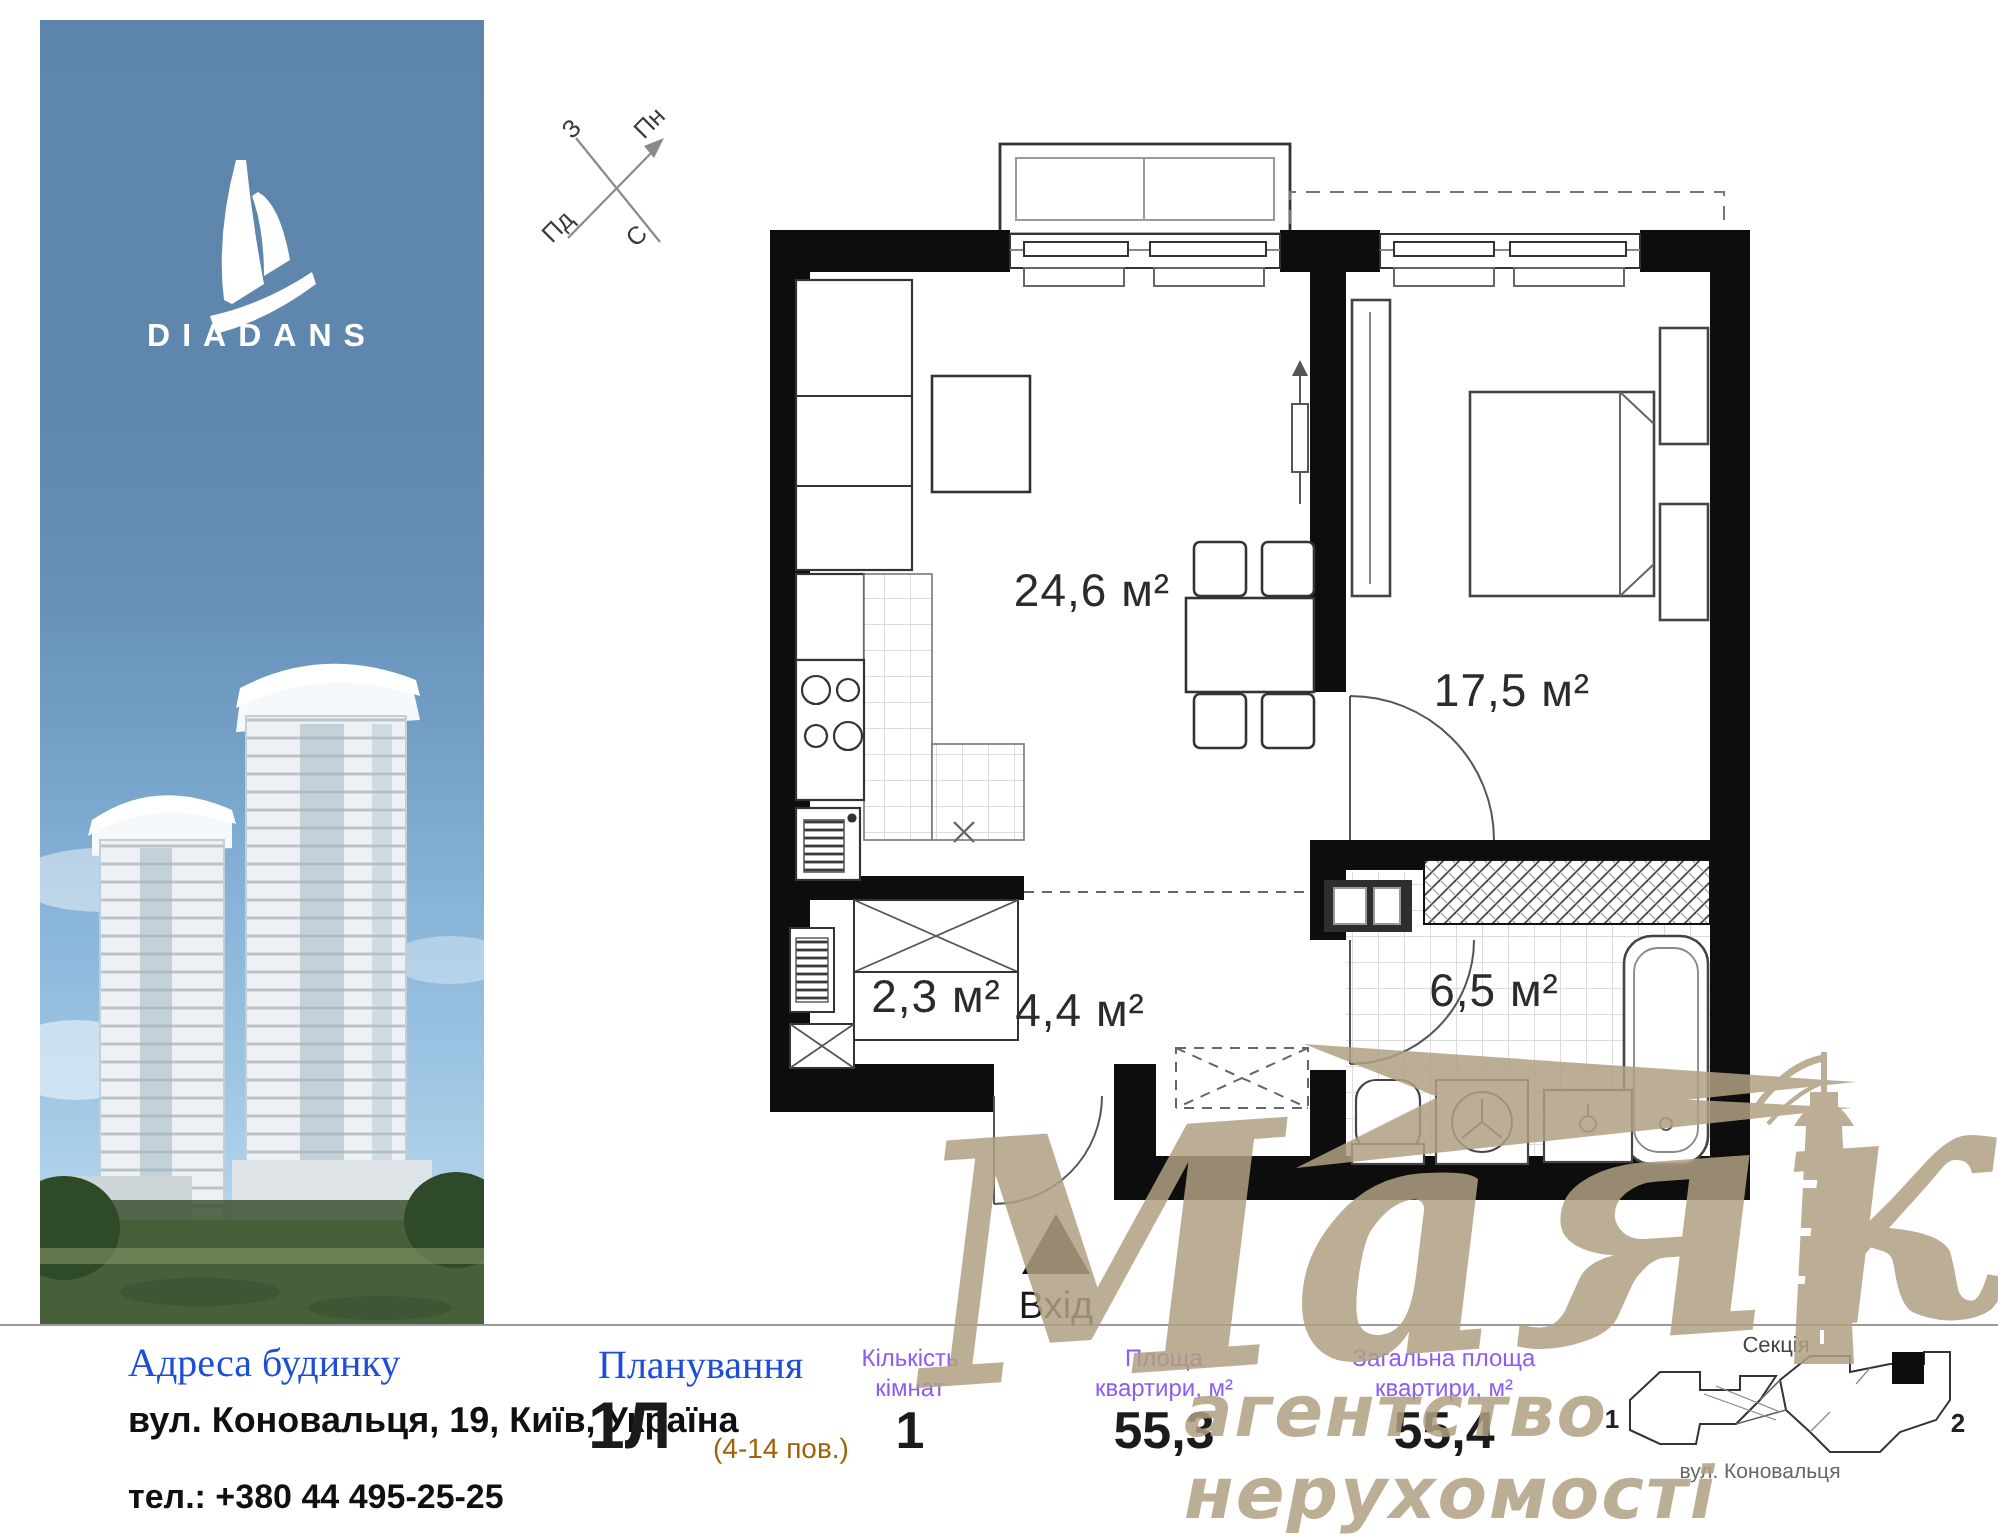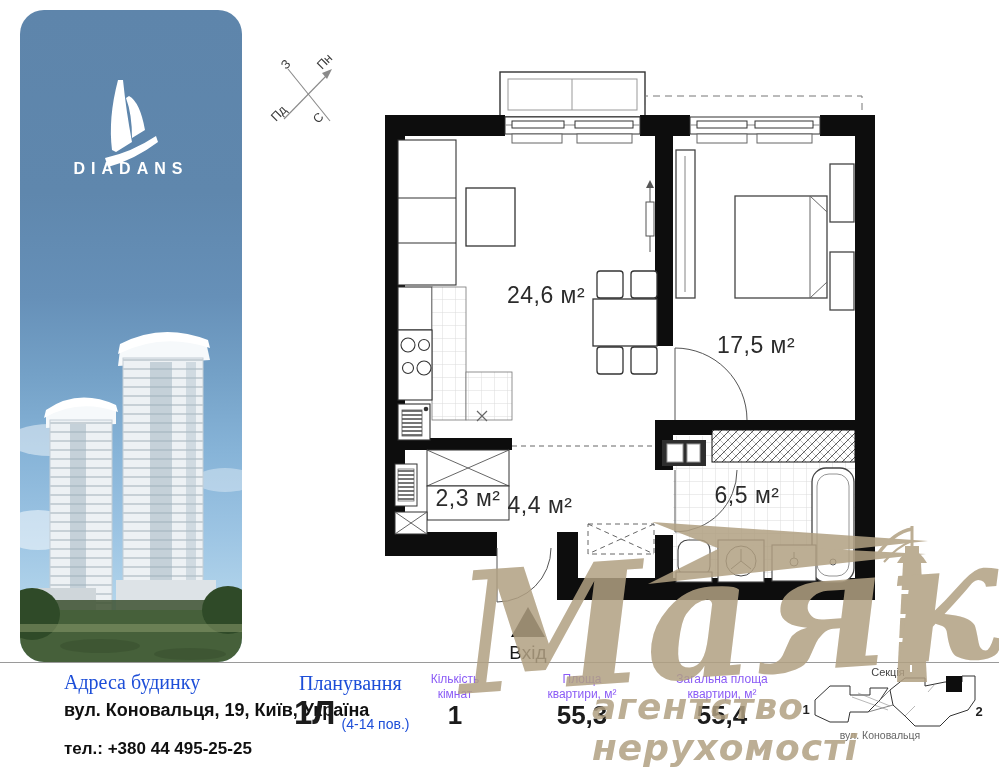--- a/index.html
+++ b/index.html
@@ -6,37 +6,36 @@
   html,body { background:#fff; }
   body { font-family:"Liberation Sans", sans-serif; }
   #stage { position:relative; width:999px; height:770px; background:#fff; overflow:hidden; }
   .abs { position:absolute; }
 
   
   #sidebar {
     left:20px; top:10px; width:222px; height:652px;
     background:linear-gradient(180deg,#5e85ab 0%,#5f87ad 28%,#6690b8 44%,#74a1c7 56%,#87b4d8 68%,#9cc4e3 80%,#b4d6ec 92%,#c4dff0 100%);
     overflow:hidden;
-    border-radius:24px;
   }
   #brand-name { left:0; top:150px; width:222px; text-align:center; color:#fff;
     font-size:16px; font-weight:700; letter-spacing:6px; }
 
   
   #footer-rule { left:0; top:662px; width:999px; height:1px; background:#9a9a9a; }
   .f-label { font-size:20px; color:#1d4ed8;font-family:Liberation Serif, serif; }
   .f-col-label { font-size:12px; color:#8b5cf6; text-align:center; line-height:1.25; }
   .f-value { font-size:26px; font-weight:600; color:#1b1b1b; text-align:center; }
   #addr-label { left:64px; top:671px; }
   #addr-line1 { left:64px; top:700px; font-size:18px; font-weight:700; color:#101010; }
   #addr-line2 { left:64px; top:719px; font-size:17px; font-weight:700; color:#101010;margin-top:20px; }
   #plan-label { left:299px; top:672px; }
   #plan-value-row { left:294px; top:694px; display:flex; align-items:flex-end; }
   #plan-value { font-size:33px; font-weight:600; color:#1b1b1b; }
-  #plan-note { font-size:14px; color:#1d4ed8; margin-left:6px; }
+  #plan-note { font-size:14px; color:#a16207; margin-left:21px; }
   #rooms-label { left:395px; top:672px; width:120px; }
   #rooms-value { left:395px; top:700px; width:120px; }
   #area-label { left:522px; top:672px; width:120px; }
   #area-value { left:522px; top:700px; width:120px; }
   #total-label { left:648px; top:672px; width:148px; }
   #total-value { left:648px; top:700px; width:148px; }
 
   
   #watermark { left:0; top:0; width:999px; height:770px; opacity:.85; pointer-events:none; z-index:40; }
   #wm-title { left:458px; top:532px; font-family:"DejaVu Serif", serif; font-style:italic; font-weight:bold;

